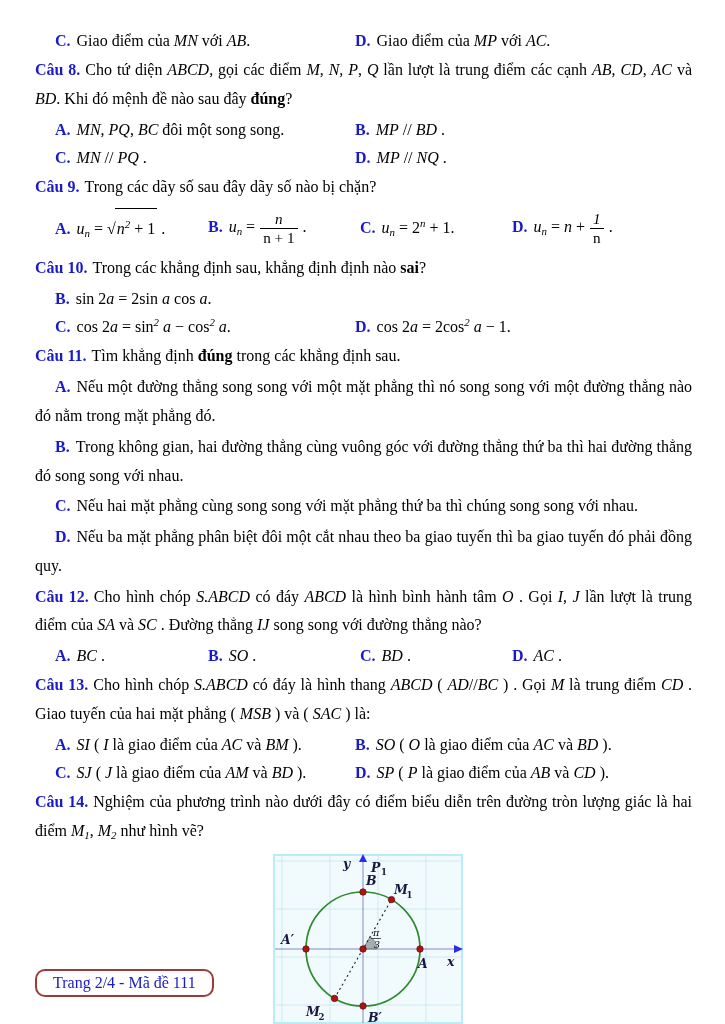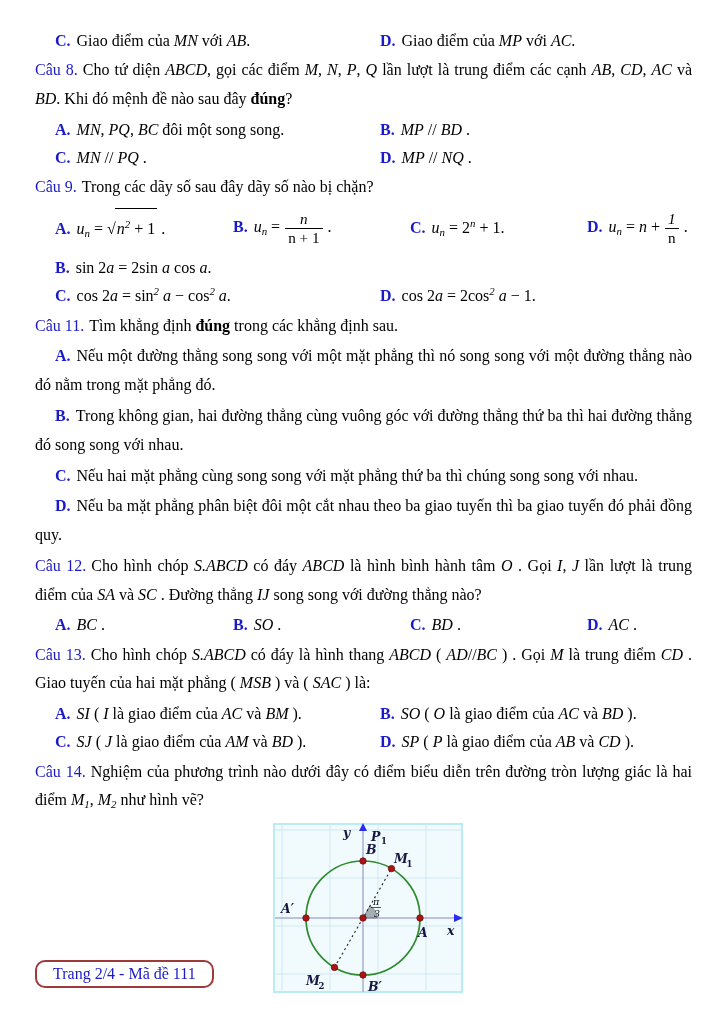--- a/index.html
+++ b/index.html
@@ -8,23 +8,23 @@
     --fig-circle:#2e8b2e; --fig-point:#aa1414; --fig-label:#16163f;
   }
   *{box-sizing:border-box;}
   html,body{margin:0;padding:0;}
   body{
     width:725px;height:1024px;background:#ffffff;position:relative;overflow:hidden;
     font-family:"Liberation Serif","DejaVu Serif",serif;font-size:16px;color:#000;
   }
   .content{padding:26px 33px 0 35px;}
   .stem{margin:2px 0;text-align:justify;line-height:1.8;}
-  .qnum{color:var(--blue);font-weight:normal;margin-right:5px;margin-top:44px;}
+  .qnum{color:var(--blue);font-weight:bold;margin-right:5px;margin-top:44px;}
   .olabel{color:var(--blue);font-weight:bold;margin-right:6px;}
-  .opt-row{display:grid;padding-left:20px;line-height:1.7;margin:1px 0;align-items:center;gap:25px;}
+  .opt-row{display:grid;padding-left:20px;line-height:1.7;margin:1px 0;align-items:center;}
   .two{grid-template-columns:300px auto;}
   .four{grid-template-columns:153px 152px 152px auto;}
   .row-tall{margin:6px 0;}
   .optp{text-indent:20px;margin:2px 0;}
   .math{font-style:italic;}
   .bold{font-weight:bold;}
   .sup{font-size:68%;vertical-align:6px;font-style:italic;}
   .sub{font-size:68%;vertical-align:-3px;font-style:italic;}
   .frac{display:inline-block;text-align:center;vertical-align:middle;font-size:95%;line-height:1.15;margin:0 1px;}
   .frac .num{display:block;border-bottom:1px solid #000;padding:0 3px;font-style:italic;}
@@ -40,21 +40,21 @@
   .fig-arrow{fill:var(--fig-arrow);}
   .fig-circle{fill:none;stroke:var(--fig-circle);stroke-width:1.7;}
   .fig-points circle{fill:var(--fig-point);stroke:#6d0e0e;stroke-width:0.8;}
   .fig-dotted{stroke:#1b1b1b;stroke-width:1.1;stroke-dasharray:2 3;}
   .fig-wedge{fill:#98a0a6;fill-opacity:.85;stroke:#555;stroke-width:.6;}
   .fig-label{font-family:"DejaVu Serif",serif;font-size:12.5px;font-weight:bold;font-style:italic;fill:var(--fig-label);}
   .fig-sub{font-family:"DejaVu Serif",serif;font-size:8.5px;font-weight:bold;fill:var(--fig-label);}
   .fig-angle{font-family:"DejaVu Serif",serif;font-size:9.5px;font-style:italic;fill:#111;}
   .fig-angle-bar{stroke:#111;stroke-width:.7;}
   .footer-box{
-    position:absolute;left:35px;bottom:36px;padding:3px 16px;
+    position:absolute;left:35px;bottom:27px;padding:3px 16px;
     border:2px solid var(--footer-border);border-radius:10px;
     color:var(--blue);font-size:16px;background:#fff;
   }
 </style>
 </head>
 <body>
 
 <div class="content">
 
   <div class="opt-row two">
@@ -81,20 +81,23 @@
   <p class="stem">
     <span class="qnum">Câu 9.</span><span>Trong các dãy số sau đây dãy số nào bị chặn?</span>
   </p>
   <div class="opt-row four row-tall">
     <div class="opt"><span class="olabel">A.</span><span class="otext"><span class="math">u</span><span class="sub">n</span> = <span class="sqrt"><span class="rsign">√</span><span class="rbody"><span class="math">n</span><span class="sup">2</span> + 1</span></span> .</span></div>
     <div class="opt"><span class="olabel">B.</span><span class="otext"><span class="math">u</span><span class="sub">n</span> = <span class="frac"><span class="num">n</span><span class="den">n + 1</span></span> .</span></div>
     <div class="opt"><span class="olabel">C.</span><span class="otext"><span class="math">u</span><span class="sub">n</span> = 2<span class="sup">n</span> + 1.</span></div>
     <div class="opt"><span class="olabel">D.</span><span class="otext"><span class="math">u</span><span class="sub">n</span> = <span class="math">n</span> + <span class="frac"><span class="num">1</span><span class="den">n</span></span> .</span></div>
   </div>
 
+  <p class="stem">
+    <span class="qnum">Câu 10.</span><span>Trong các khẳng định sau, khẳng định định nào <span class="bold">sai</span>?</span>
+  </p>
   <div class="opt-row two">
     <div class="opt"><span class="olabel">B.</span><span class="otext">sin 2<span class="math">a</span> = 2sin <span class="math">a</span> cos <span class="math">a</span>.</span></div>
   </div>
   <div class="opt-row two">
     <div class="opt"><span class="olabel">C.</span><span class="otext">cos 2<span class="math">a</span> = sin<span class="sup">2</span> <span class="math">a</span> − cos<span class="sup">2</span> <span class="math">a</span>.</span></div>
     <div class="opt"><span class="olabel">D.</span><span class="otext">cos 2<span class="math">a</span> = 2cos<span class="sup">2</span> <span class="math">a</span> − 1.</span></div>
   </div>
 
   <p class="stem">
     <span class="qnum">Câu 11.</span><span>Tìm khẳng định <span class="bold">đúng</span> trong các khẳng định sau.</span>

